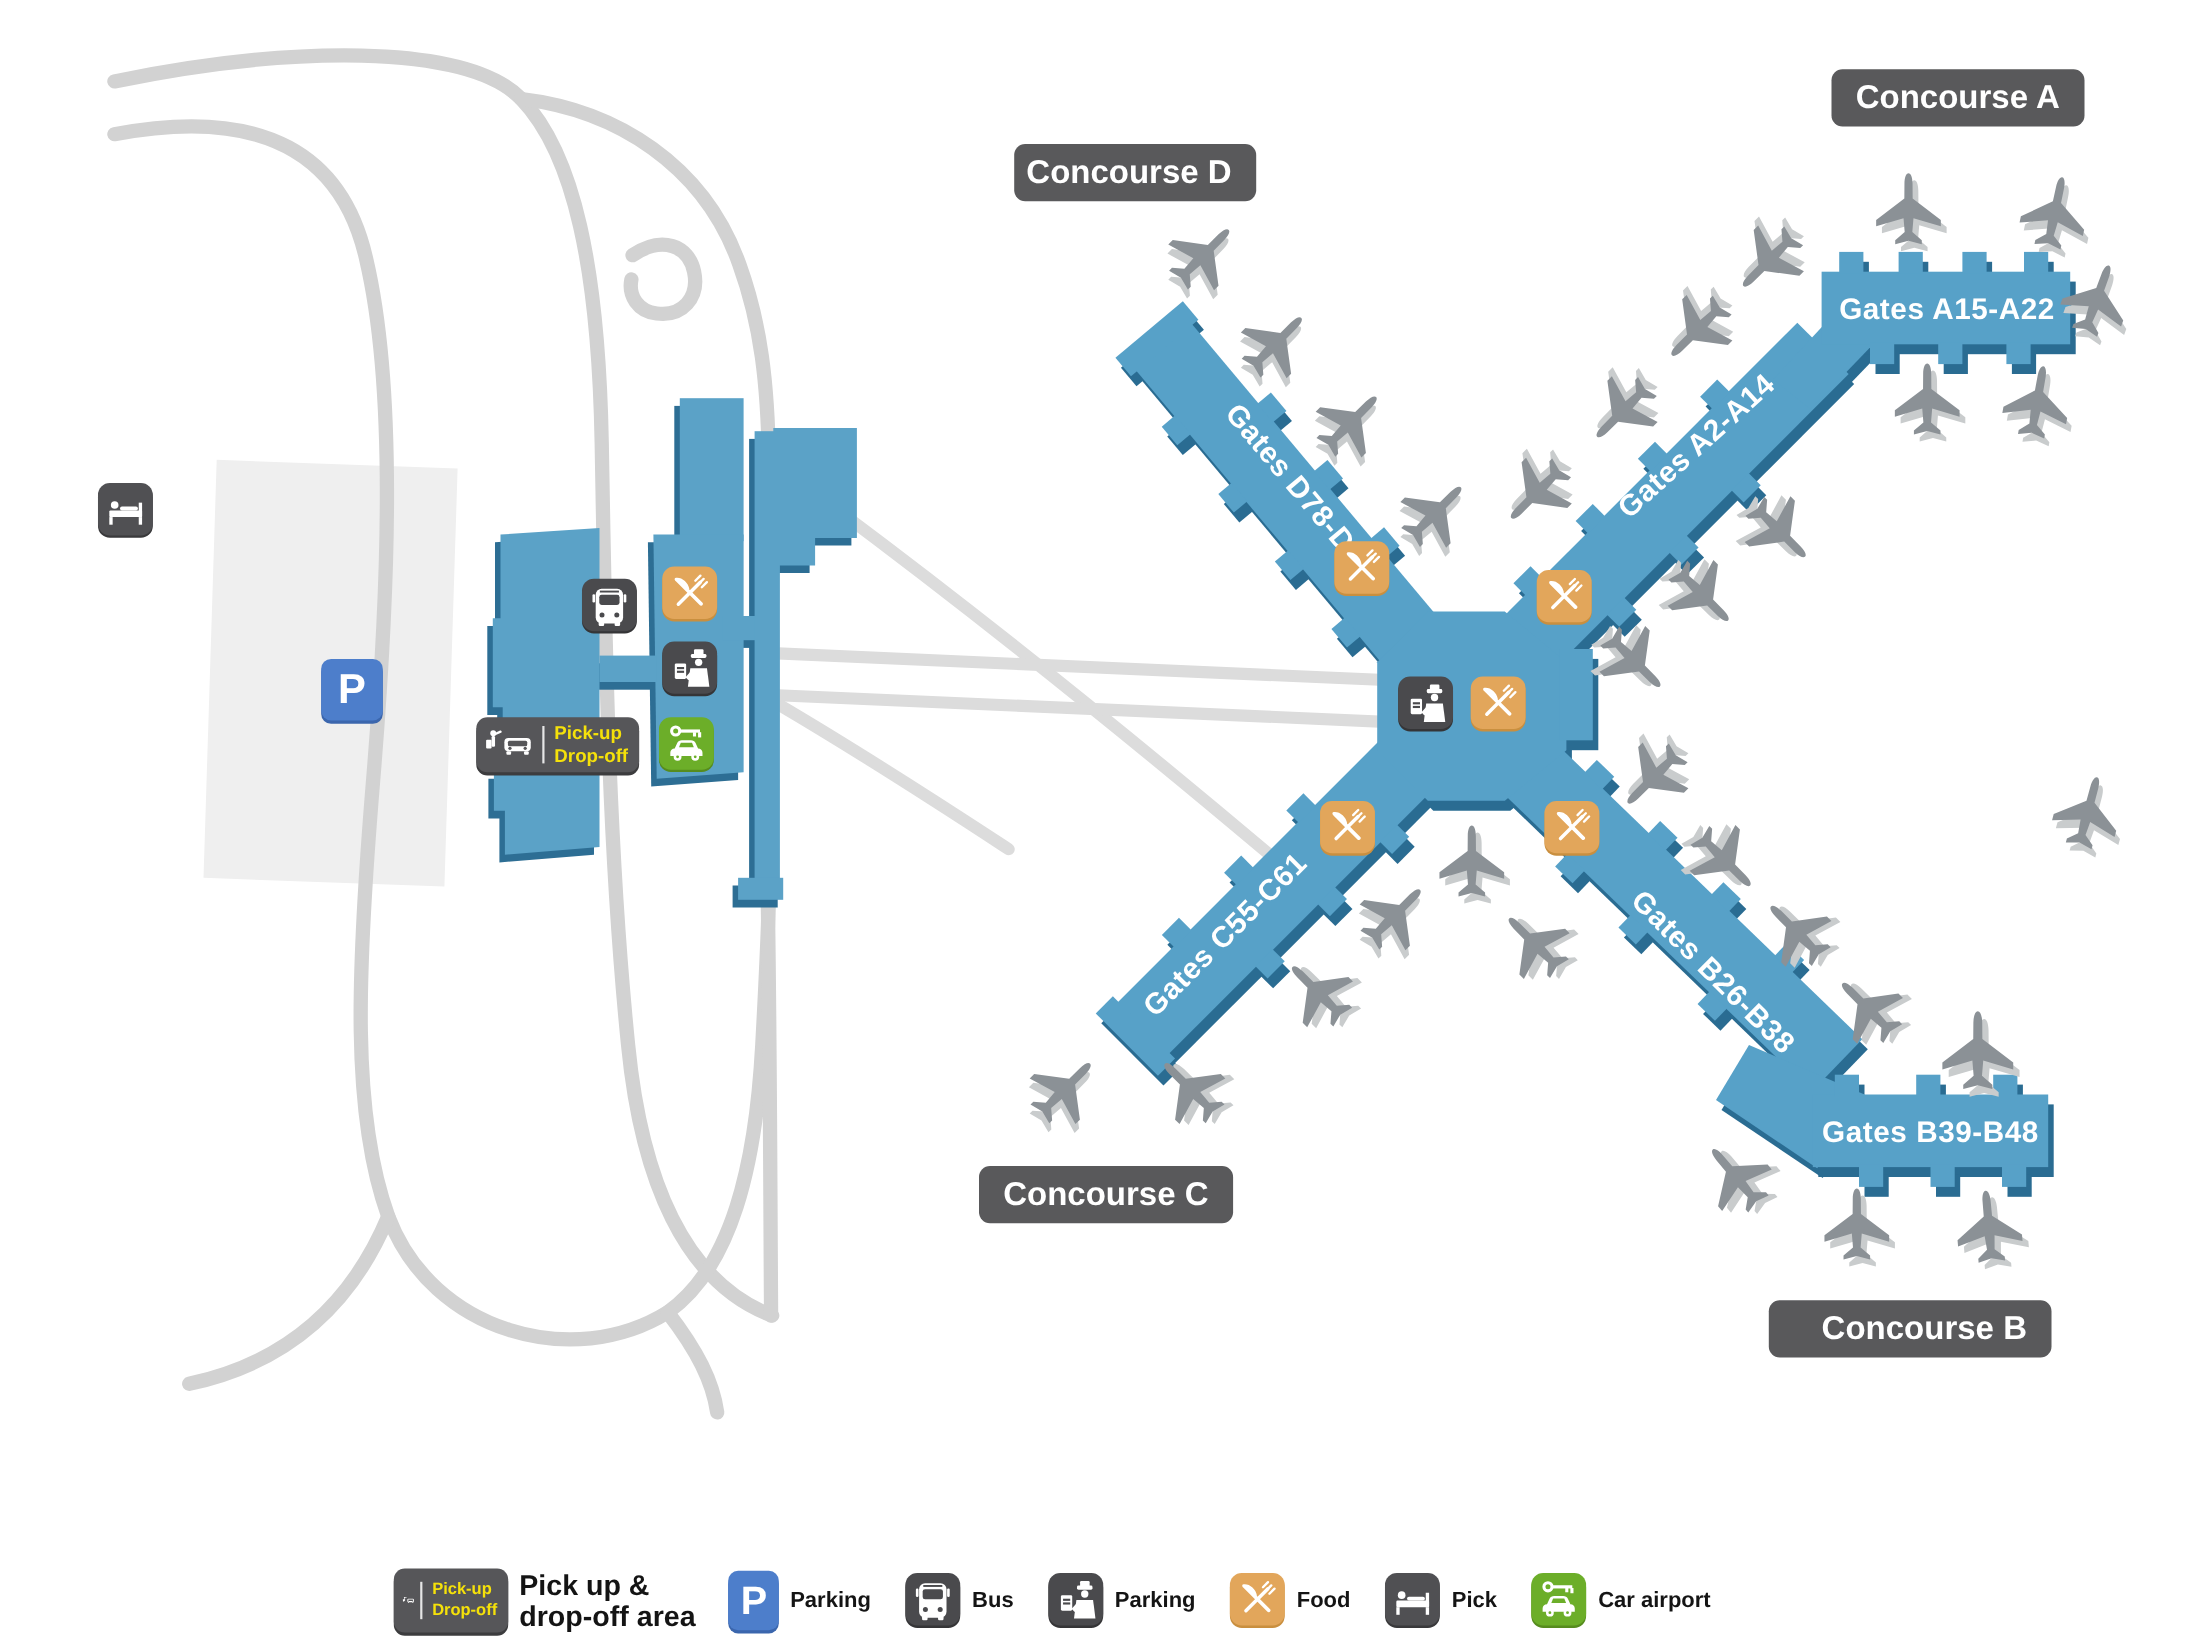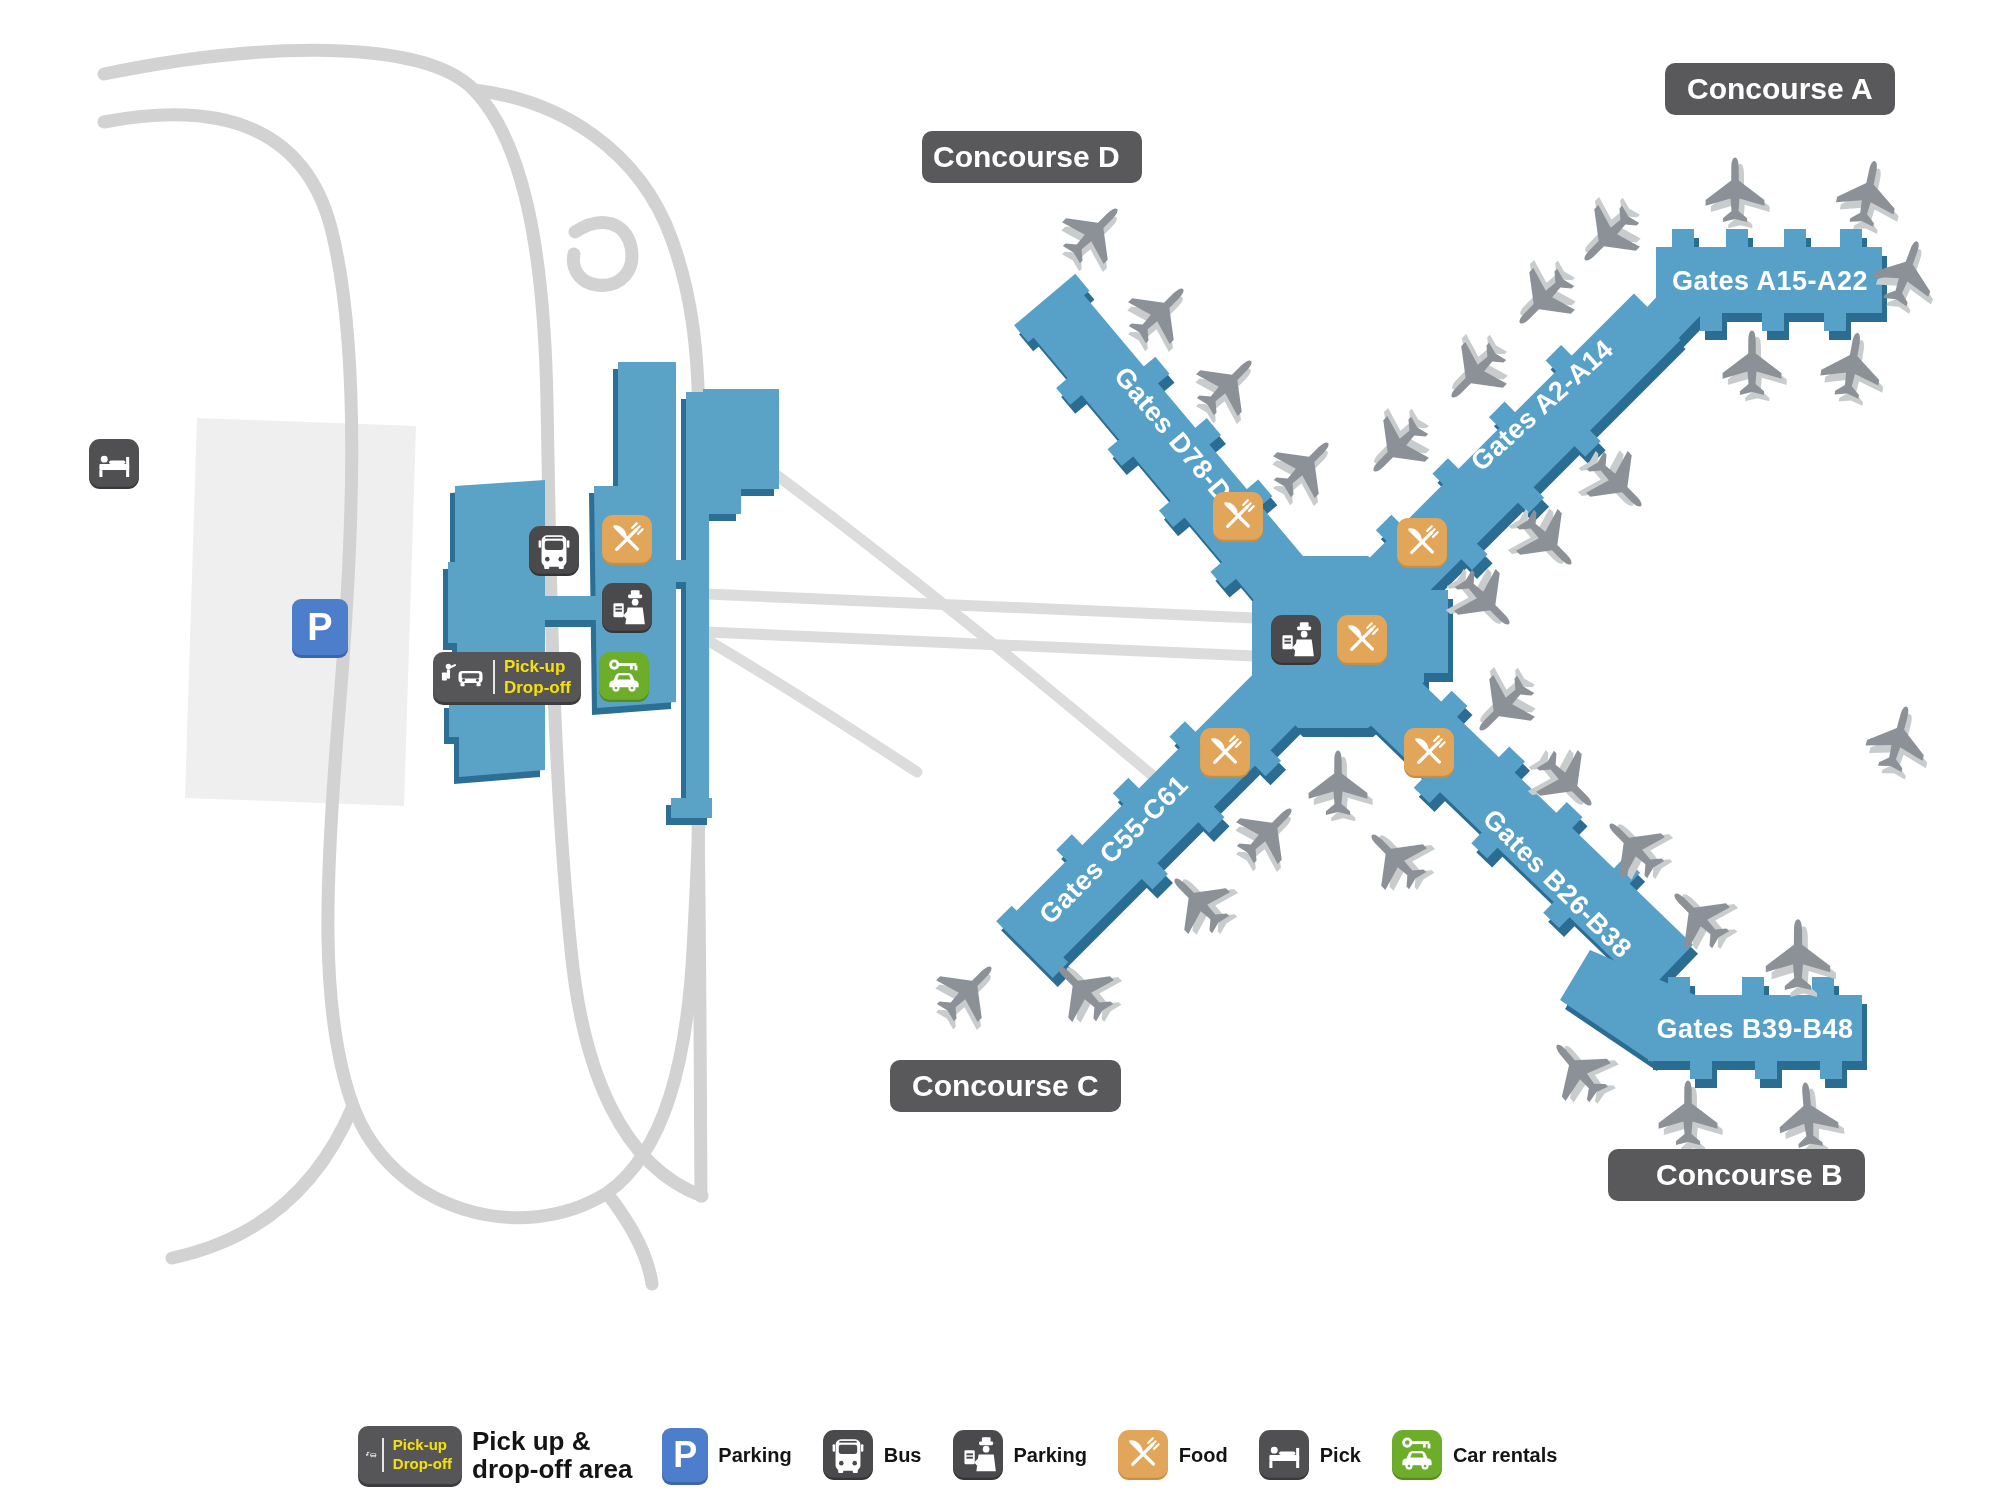--- a/index.html
+++ b/index.html
@@ -208,21 +208,21 @@
         <use href="#plane-sym" transform="translate(1268,832) rotate(45) scale(1.05)"></use>
         <use href="#plane-sym" transform="translate(1198,902) rotate(-45) scale(1.05)"></use>
         <use href="#plane-sym" transform="translate(968,990) rotate(45) scale(1.05)"></use>
         <use href="#plane-sym" transform="translate(1082,990) rotate(-45) scale(1.05)"></use>
       </g>
   </svg>
 
   <div class="pill" style="left:1665px;top:63px;">Concourse A</div>
   <div class="pill" style="left:922px;top:131px;padding-left:11px;">Concourse D</div>
   <div class="pill" style="left:890px;top:1060px;">Concourse C</div>
-  <div class="pill" style="left:1608px;top:1149px;padding-left:48px;">Concourse B</div>
+  <div class="pill" style="left:1608px;top:1182px;padding-left:48px;">Concourse B</div>
 
   <div class="map-icon" style="left:88px;top:438px;width:52px;height:52px">
     <svg viewBox="0 0 48 48">
         <rect x="1" y="3" width="46" height="44" rx="10" fill="#39393b"></rect>
         <rect x="1" y="1" width="46" height="44" rx="10" fill="#505053"></rect>
       <g fill="#fff">
           <circle cx="15" cy="19.5" r="3.2"></circle>
           <rect x="10.5" y="24" width="27.5" height="5.6" rx="1"></rect>
           <rect x="10.5" y="29.6" width="2.8" height="6.4"></rect>
           <rect x="35.2" y="29.6" width="2.8" height="6.4"></rect>
@@ -560,16 +560,16 @@
               <rect x="33.8" y="13.5" width="2.6" height="4.4"></rect>
   <path d="M10.5,33.5 L10.5,30.8 C10.5,28.6 12,27.2 14.2,27.2 L16.3,22.6 C17,21.1 18.4,20.3 20.2,20.3 L27.8,20.3 C29.6,20.3 31,21.1 31.7,22.6 L33.8,27.2 C36,27.2 37.5,28.6 37.5,30.8 L37.5,33.5 Z"></path>
   <circle cx="16.6" cy="34.2" r="3.3"></circle>
               <circle cx="31.4" cy="34.2" r="3.3"></circle>
             </g>
   <polygon points="19.3,22.3 28.7,22.3 30.2,26.2 17.8,26.2" fill="var(--green)"></polygon>
   <circle cx="16.6" cy="34.2" r="1.2" fill="var(--green)"></circle>
             <circle cx="31.4" cy="34.2" r="1.2" fill="var(--green)"></circle>
           </svg>
         </div>
-      <div class="leg-lbl">Car rentals</div>
+      <div class="leg-lbl">Car airport</div>
     </div>
   </div>
 </div>
 
 </body></html>

